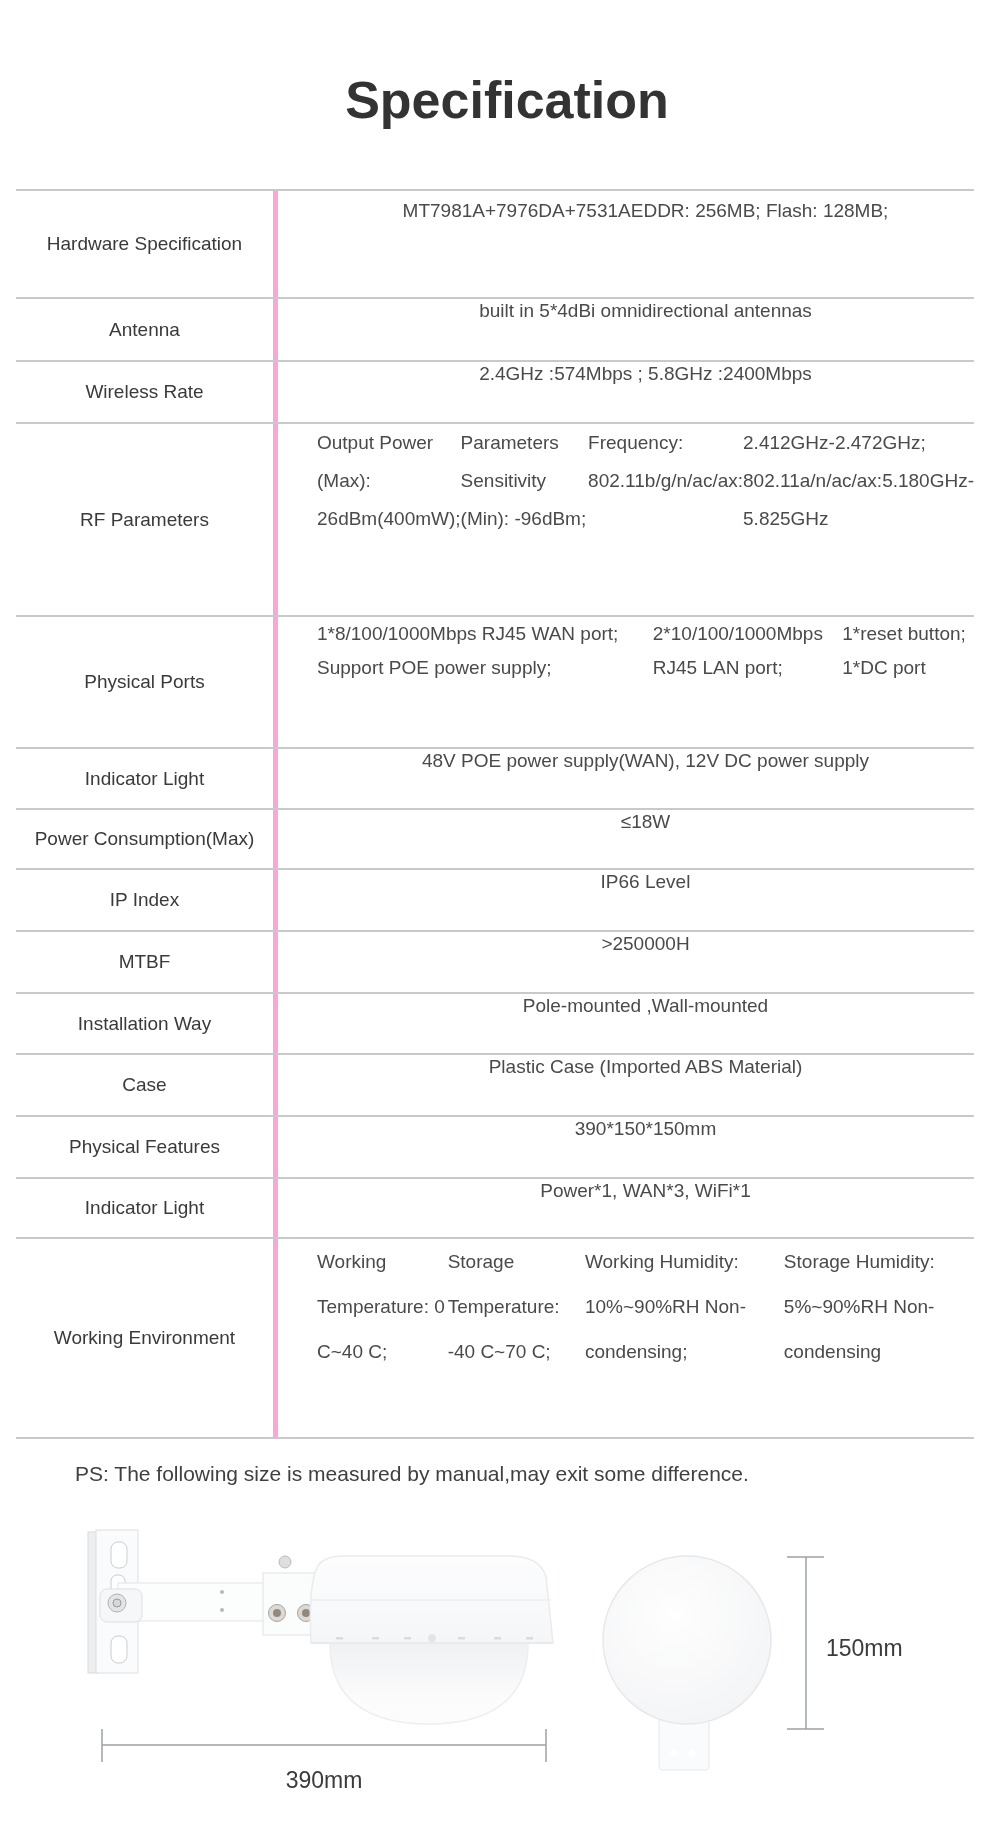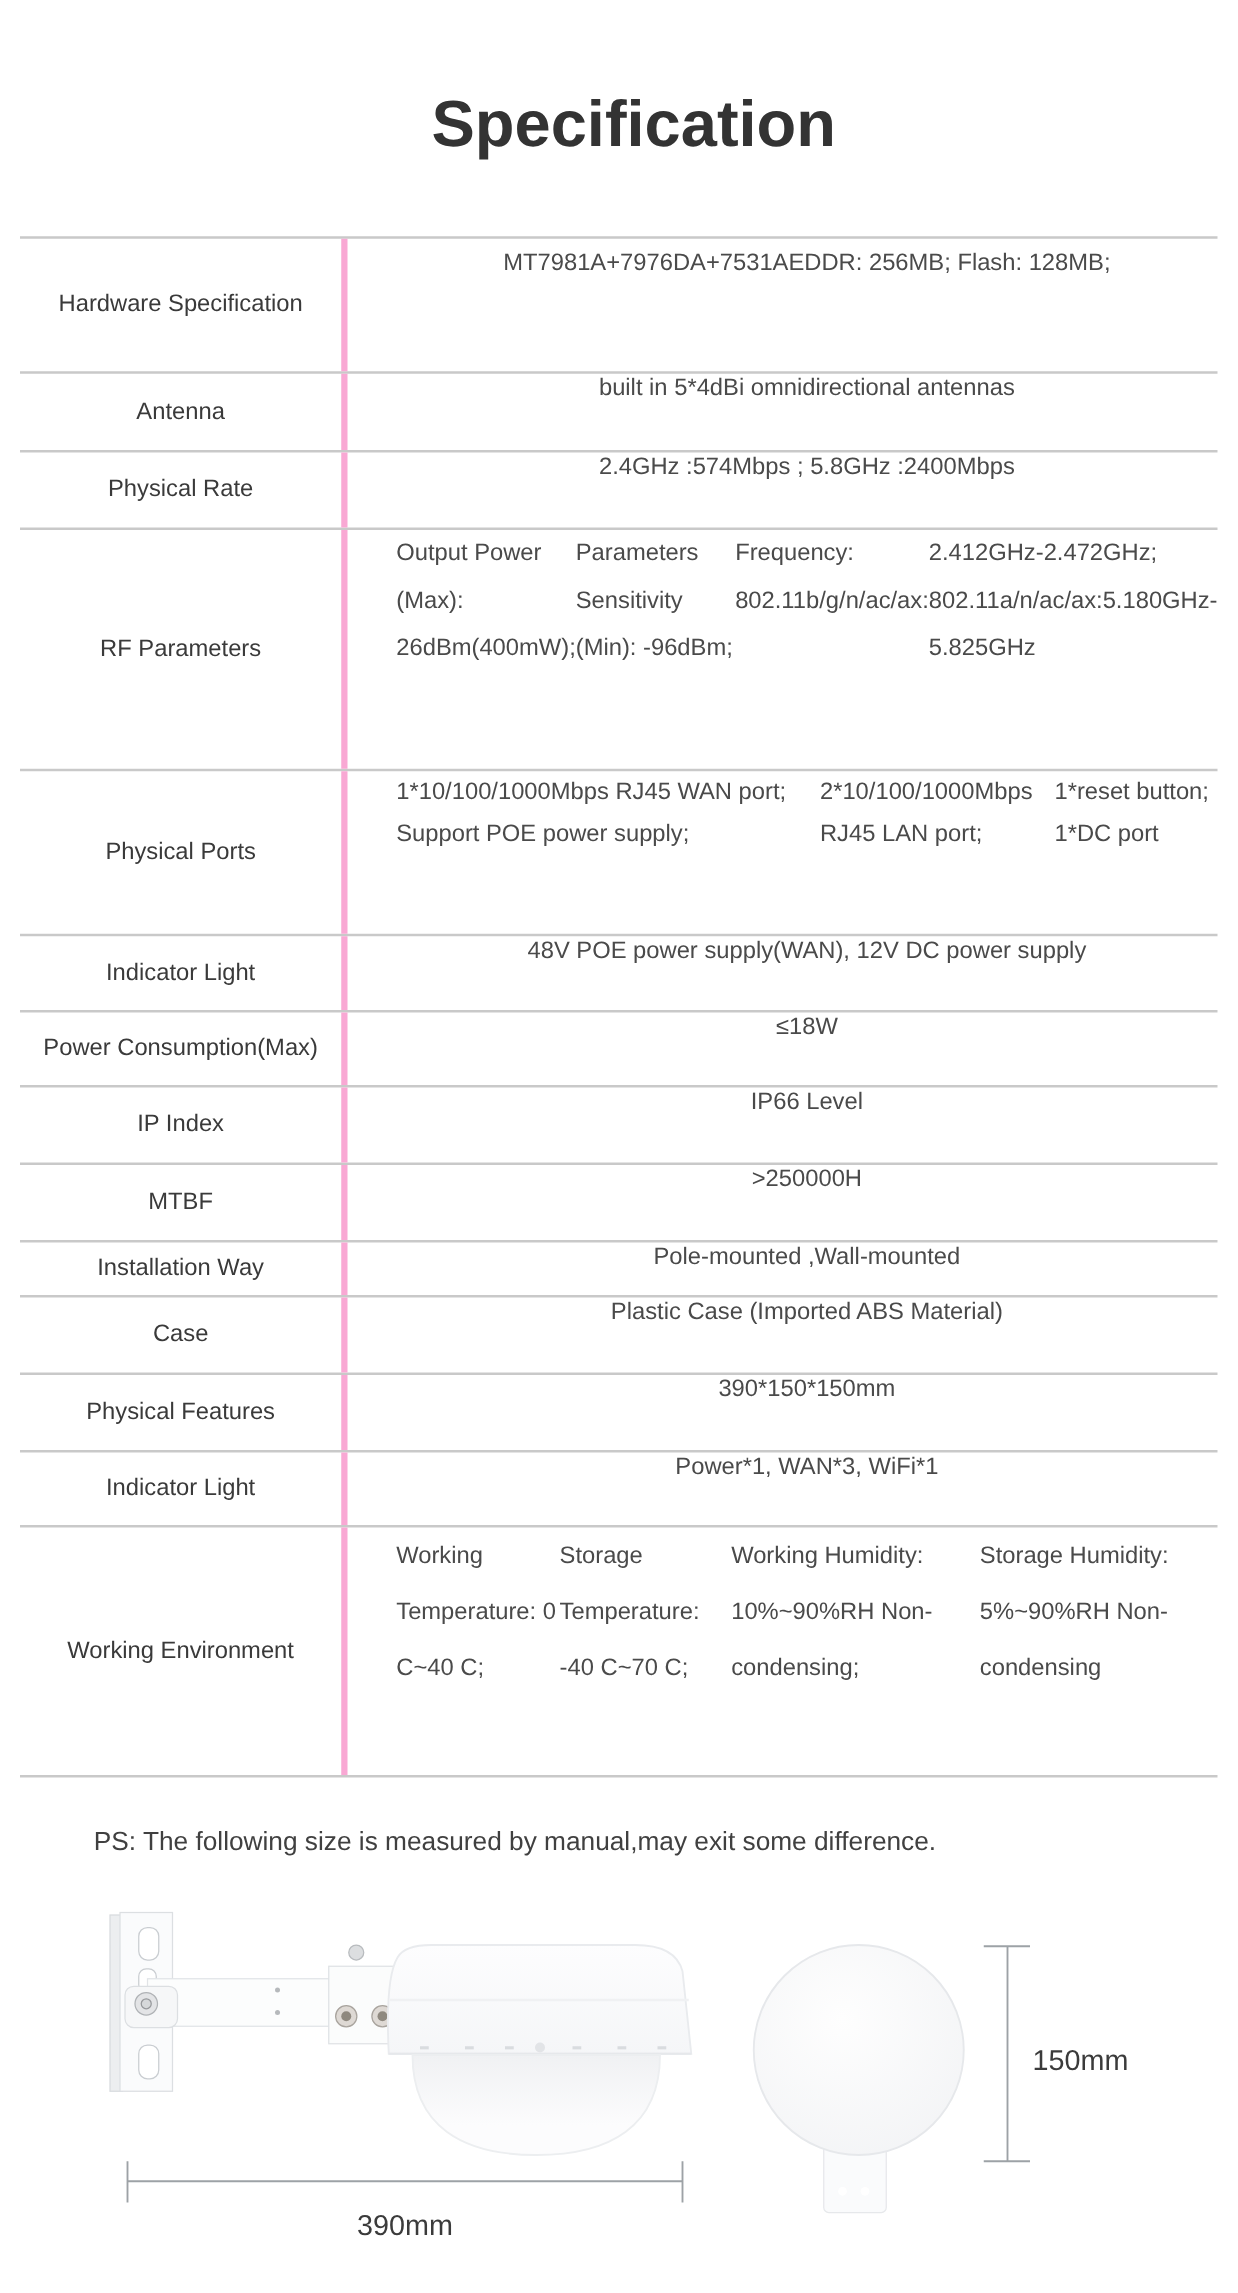--- a/index.html
+++ b/index.html
@@ -27,21 +27,21 @@
     display:flex;align-items:center;justify-content:center;
     text-align:center;font-size:19px;color:#3a3a3a;padding:0 8px;
   }
   .row-value{
     flex:1;display:flex;flex-direction:row;justify-content:center;
     padding-left:39px;font-size:19px;color:#4a4a4a;
   }
   .value-line{line-height:24px;}
   .r1{height:108px}.r2{height:63px}.r3{height:62px}.r4{height:193px}
   .r5{height:132px}.r6{height:61px}.r7{height:60px}.r8{height:62px}
-  .r9{height:62px}.r10{height:44px}.r11{height:62px}.r12{height:62px}
+  .r9{height:62px}.r10{height:61px}.r11{height:62px}.r12{height:62px}
   .r13{height:60px}.r14{height:200px}
   .r1 .value-line{line-height:40px}
   .r4 .value-line{line-height:38px}
   .r5 .value-line{line-height:34px}
   .r14 .value-line{line-height:45px}
   
   .ps-note{
     position:absolute;left:75px;top:1462px;
     font-size:21px;color:#404040;
   }
@@ -62,38 +62,38 @@
         <div class="value-line">DDR: 256MB; Flash: 128MB;</div>
       </div>
     </div>
     <div class="spec-row r2">
       <div class="row-label">Antenna</div>
       <div class="row-value">
         <div class="value-line">built in 5*4dBi omnidirectional antennas</div>
       </div>
     </div>
     <div class="spec-row r3">
-      <div class="row-label">Physical Rate</div>
+      <div class="row-label">Wireless Rate</div>
       <div class="row-value">
         <div class="value-line">2.4GHz :574Mbps ; 5.8GHz :2400Mbps</div>
       </div>
     </div>
     <div class="spec-row r4">
       <div class="row-label">RF Parameters</div>
       <div class="row-value">
         <div class="value-line">Output Power (Max): 26dBm(400mW);</div>
         <div class="value-line">Parameters Sensitivity (Min): -96dBm;</div>
         <div class="value-line">Frequency: 802.11b/g/n/ac/ax:</div>
         <div class="value-line">2.412GHz-2.472GHz; 802.11a/n/ac/ax:5.180GHz-5.825GHz</div>
       </div>
     </div>
     <div class="spec-row r5">
       <div class="row-label">Physical Ports</div>
       <div class="row-value">
-        <div class="value-line">1*10/100/1000Mbps RJ45 WAN port; Support POE power supply;</div>
+        <div class="value-line">1*8/100/1000Mbps RJ45 WAN port; Support POE power supply;</div>
         <div class="value-line">2*10/100/1000Mbps RJ45 LAN port;</div>
         <div class="value-line">1*reset button; 1*DC port</div>
       </div>
     </div>
     <div class="spec-row r6">
       <div class="row-label">Indicator Light</div>
       <div class="row-value">
         <div class="value-line">48V POE power supply(WAN), 12V DC power supply</div>
       </div>
     </div>

